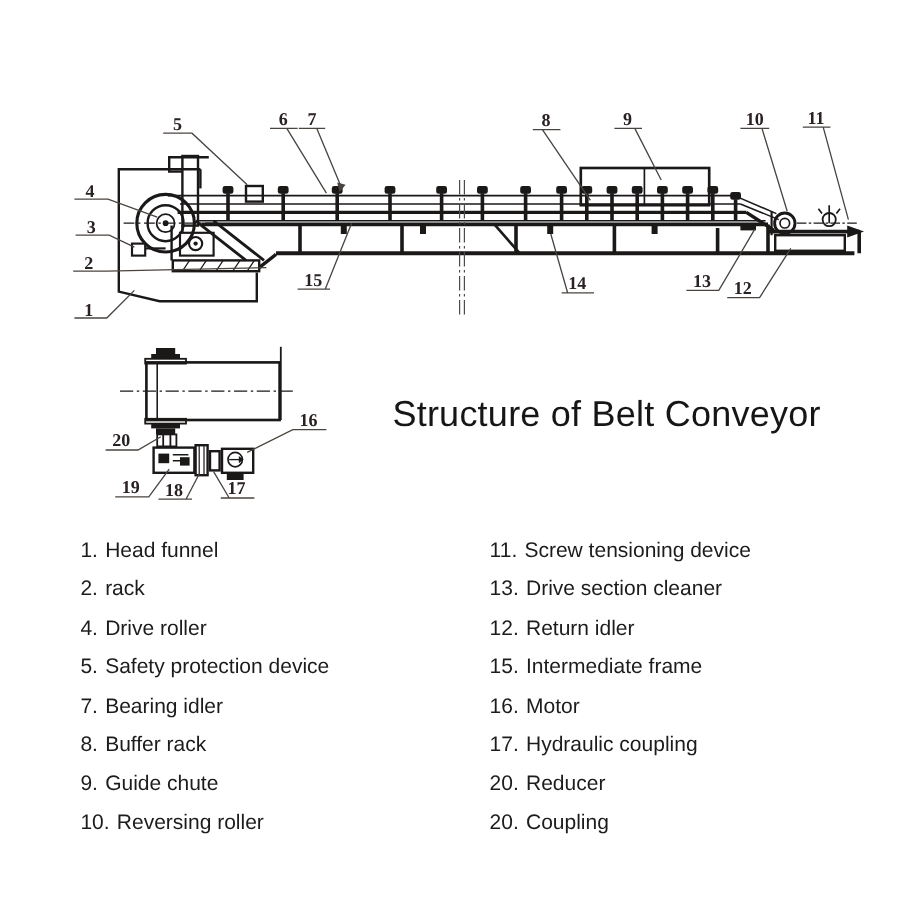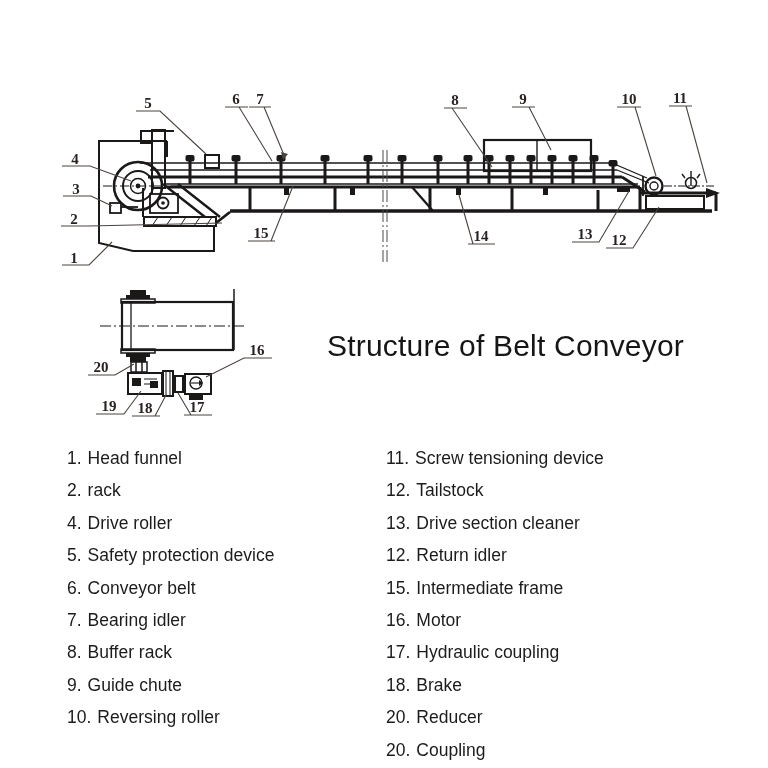--- a/index.html
+++ b/index.html
@@ -4,21 +4,21 @@
 <style>
   html,body{margin:0;padding:0;background:#ffffff;}
   #canvas{position:relative;width:768px;height:768px;background:#ffffff;overflow:hidden;
           font-family:"Liberation Sans",sans-serif;}
   #figure{position:absolute;left:0;top:0;width:768px;height:768px;}
   .title{position:absolute;left:327px;top:329px;width:380px;
          font-family:"Liberation Sans",sans-serif;font-size:30px;color:#161616;
          letter-spacing:0.2px;white-space:nowrap;}
   .legend-col{position:absolute;top:442px;display:flex;flex-direction:column;}
   #legend-left{left:67px;}
-  #legend-right{left:386px;}
+  #legend-right{left:408px;}
   .legend-item{height:32.4px;line-height:32.4px;font-size:17.5px;color:#1c1c1c;white-space:nowrap;}
   .legend-item .num{margin-right:6px;}
   .callout{font-family:"Liberation Serif",serif;font-weight:bold;font-size:15px;fill:#2a2222;}
   .ink{stroke:#1b1818;fill:none;}
   .leader{stroke:#4a4440;stroke-width:1.1;fill:none;}
 </style>
 </head>
 <body>
 
 <div id="canvas">
@@ -231,33 +231,30 @@
     </g>
   </svg>
 
   <div class="title">Structure of Belt Conveyor</div>
 
   <div class="legend-col" id="legend-left">
     <div class="legend-item"><span class="num">1.</span><span>Head funnel</span></div>
     <div class="legend-item"><span class="num">2.</span><span>rack</span></div>
     <div class="legend-item"><span class="num">4.</span><span>Drive roller</span></div>
     <div class="legend-item"><span class="num">5.</span><span>Safety protection device</span></div>
-    <div class="legend-item"><span class="num">6.</span><span>Conveyor belt</span></div>
     <div class="legend-item"><span class="num">7.</span><span>Bearing idler</span></div>
     <div class="legend-item"><span class="num">8.</span><span>Buffer rack</span></div>
     <div class="legend-item"><span class="num">9.</span><span>Guide chute</span></div>
     <div class="legend-item"><span class="num">10.</span><span>Reversing roller</span></div>
   </div>
 
   <div class="legend-col" id="legend-right">
     <div class="legend-item"><span class="num">11.</span><span>Screw tensioning device</span></div>
-    <div class="legend-item"><span class="num">12.</span><span>Tailstock</span></div>
     <div class="legend-item"><span class="num">13.</span><span>Drive section cleaner</span></div>
     <div class="legend-item"><span class="num">12.</span><span>Return idler</span></div>
     <div class="legend-item"><span class="num">15.</span><span>Intermediate frame</span></div>
     <div class="legend-item"><span class="num">16.</span><span>Motor</span></div>
     <div class="legend-item"><span class="num">17.</span><span>Hydraulic coupling</span></div>
-    <div class="legend-item"><span class="num">18.</span><span>Brake</span></div>
     <div class="legend-item"><span class="num">20.</span><span>Reducer</span></div>
     <div class="legend-item"><span class="num">20.</span><span>Coupling</span></div>
   </div>
 
 </div>
 
 </body></html>

